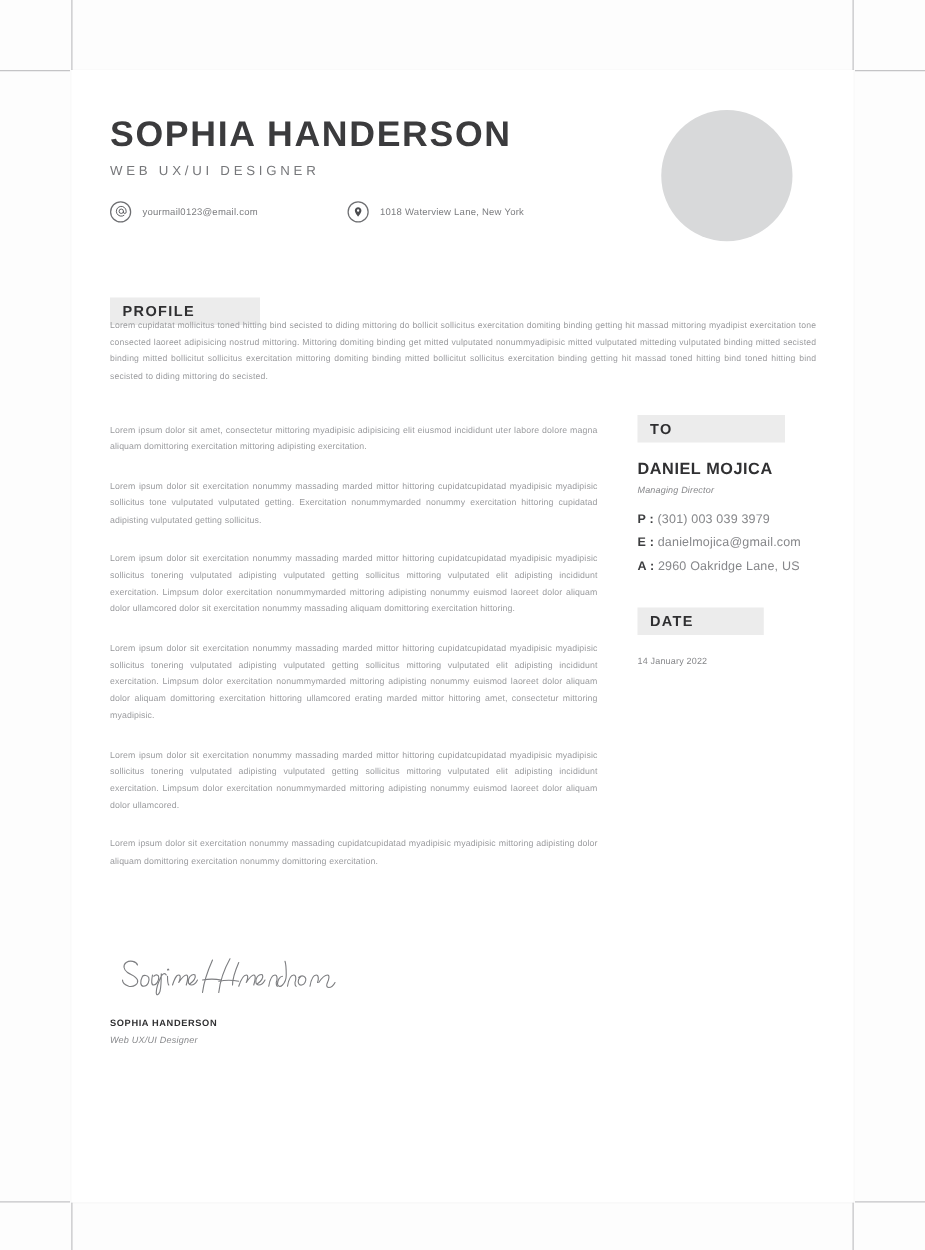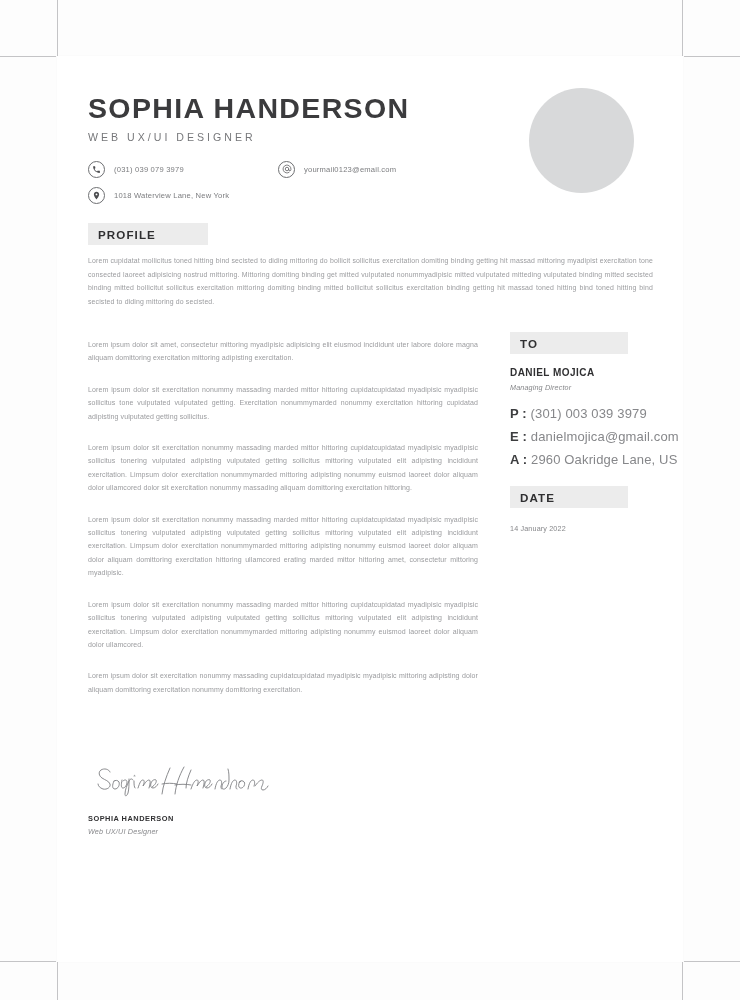--- a/index.html
+++ b/index.html
@@ -128,21 +128,21 @@
   .band-title {
     font-size: 11.6px;
     font-weight: bold;
     letter-spacing: 1.1px;
     color: #2f2f31;
   }
 
   .profile-band {
     position: absolute;
     left: 31px;
-    top: 167px;
+    top: 182px;
     width: 120px;
   }
   .profile-text {
     position: absolute;
     left: 31px;
     top: 198px;
     width: 565px;
     font-size: 6.9px;
     line-height: 13.6px;
     color: #9a9b9e;
@@ -208,51 +208,51 @@
     top: 276px;
     width: 118px;
   }
   .to-block {
     position: absolute;
     left: 453px;
     top: 311px;
     width: 150px;
   }
   .to-name {
-    font-size: 10px;
+    font-size: 13px;
     font-weight: bold;
     letter-spacing: 0.45px;
     color: #303032;
     margin: 0;
   }
   .to-title {
     font-size: 7.2px;
     font-style: italic;
     color: #86878a;
     margin: 5px 0 0 0;
     letter-spacing: 0.15px;
   }
   .to-lines { margin-top: 14px; }
   .to-line {
-    font-size: 13px;
+    font-size: 10px;
     color: #86878a;
     margin-bottom: 8px;
     letter-spacing: 0.15px;
     white-space: nowrap;
   }
   .to-line b {
     color: #3c3d3f;
     font-weight: bold;
   }
 
   .date-band {
     position: absolute;
     left: 453px;
     top: 430px;
-    width: 118px;
+    width: 101px;
   }
   .date-value {
     position: absolute;
     left: 453px;
     top: 468px;
     font-size: 7.2px;
     color: #86878a;
     letter-spacing: 0.15px;
     text-align: right;
   }
@@ -275,28 +275,20 @@
 
   <div class="header">
     <h1 class="name">SOPHIA HANDERSON</h1>
     <p class="role">WEB UX/UI DESIGNER</p>
   </div>
 
   <div class="photo-circle"></div>
 
   <div class="contacts">
 
-    <div class="contact-item">
-      <span class="contact-icon">
-        <svg width="9" height="9" viewBox="0 0 24 24" fill="currentColor">
-          <path d="M6.6 10.8c1.5 2.9 3.7 5.1 6.6 6.6l2.2-2.2c.3-.3.7-.4 1-.2 1.1.4 2.3.6 3.6.6.6 0 1 .4 1 1V20c0 .6-.4 1-1 1C10.6 21 3 13.4 3 4c0-.6.4-1 1-1h3.4c.6 0 1 .4 1 1 0 1.2.2 2.4.6 3.6.1.3 0 .7-.2 1l-2.2 2.2z"></path>
-        </svg>
-      </span>
-      <span class="contact-text">(031) 039  079  3979</span>
-    </div>
 
 
     <div class="contact-item">
       <span class="contact-icon">
         <svg width="10" height="10" viewBox="0 0 24 24" fill="none" stroke="currentColor" stroke-width="1.7">
           <circle cx="12" cy="12" r="4.2"></circle>
           <path d="M16.2 12v1.6a2.6 2.6 0 0 0 5.2 0V12a9.4 9.4 0 1 0-3.6 7.4"></path>
         </svg>
       </span>
       <span class="contact-text">yourmail0123@email.com</span>

